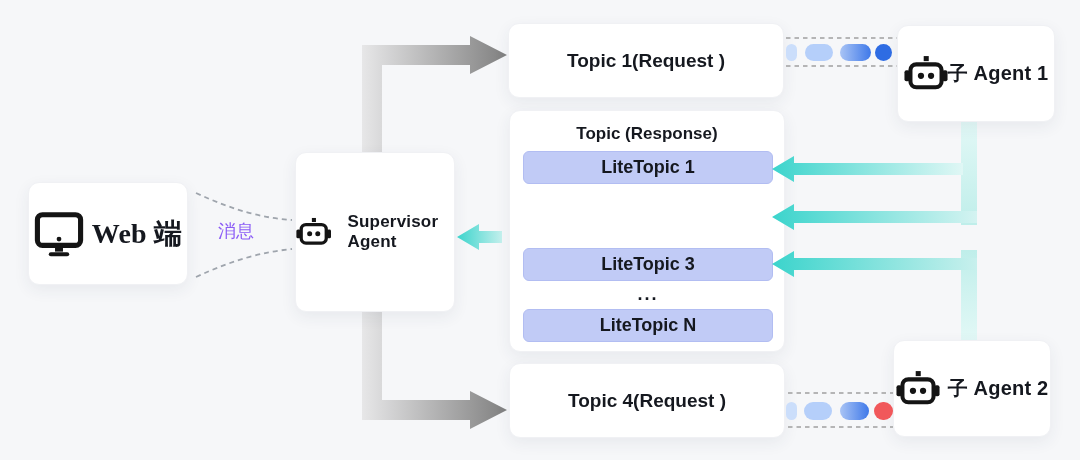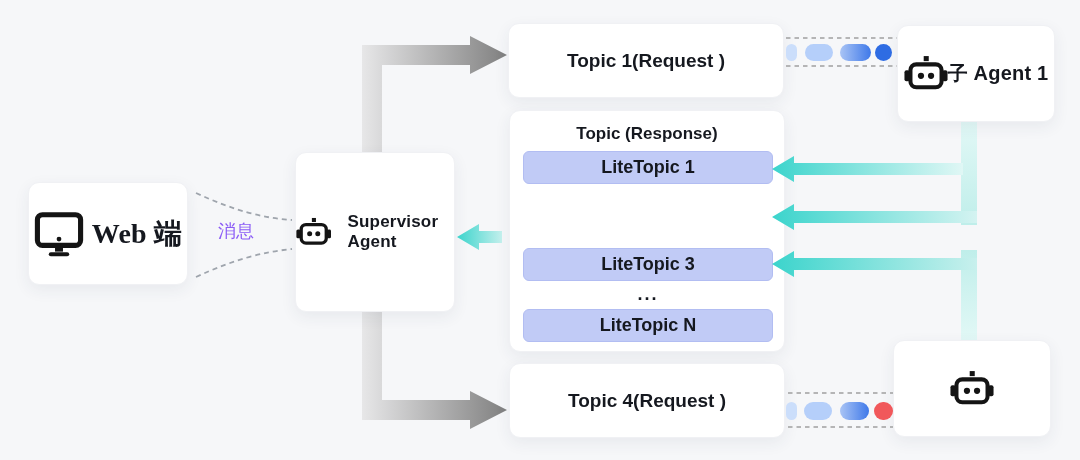--- a/index.html
+++ b/index.html
@@ -175,20 +175,21 @@
 
   <div class="card agent2-card">
     <svg class="icon" width="44" height="35" viewBox="0 0 48 38">
       <rect x="21.5" y="0" width="5.5" height="5.5" fill="#141414"></rect>
       <rect x="7" y="9" width="34" height="25" rx="6.5" fill="#ffffff" stroke="#141414" stroke-width="4.5"></rect>
       <rect x="0.5" y="15.5" width="5.5" height="12" rx="2.2" fill="#141414"></rect>
       <rect x="42" y="15.5" width="5.5" height="12" rx="2.2" fill="#141414"></rect>
       <circle cx="18.5" cy="21.5" r="3.4" fill="#141414"></circle>
       <circle cx="29.5" cy="21.5" r="3.4" fill="#141414"></circle>
     </svg>
+    <div class="card-label">子 Agent 2</div>
   </div>
 
   <svg class="layer layer2" width="1080" height="460" viewBox="0 0 1080 460">
     <defs>
       <linearGradient id="tealA1" gradientUnits="userSpaceOnUse" x1="772" y1="0" x2="963" y2="0">
         <stop offset="0" stop-color="#3bd4cc"></stop>
           <stop offset="1" stop-color="#e0f7f5"></stop>
       </linearGradient>
       <linearGradient id="tealA2" gradientUnits="userSpaceOnUse" x1="772" y1="0" x2="977" y2="0">
         <stop offset="0" stop-color="#3bd4cc"></stop>

